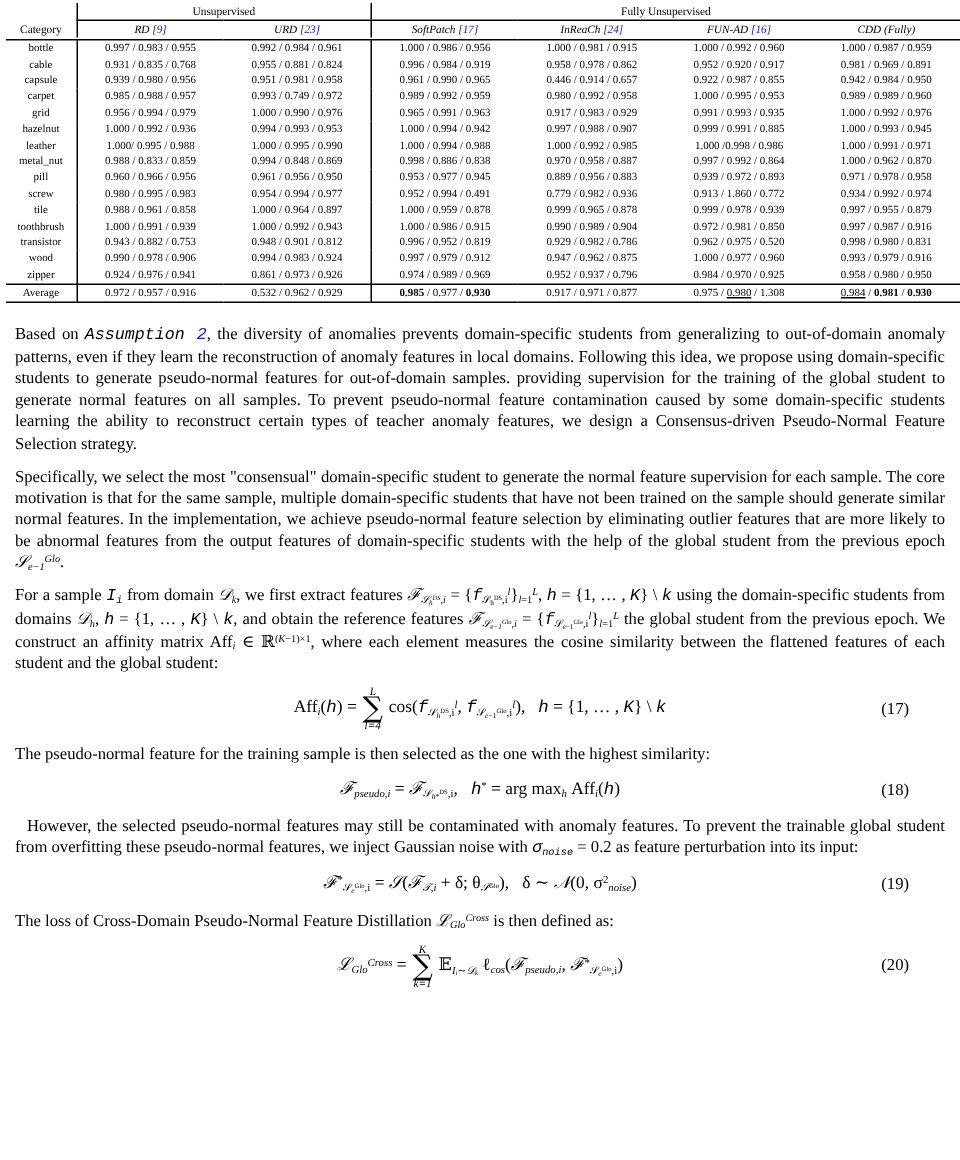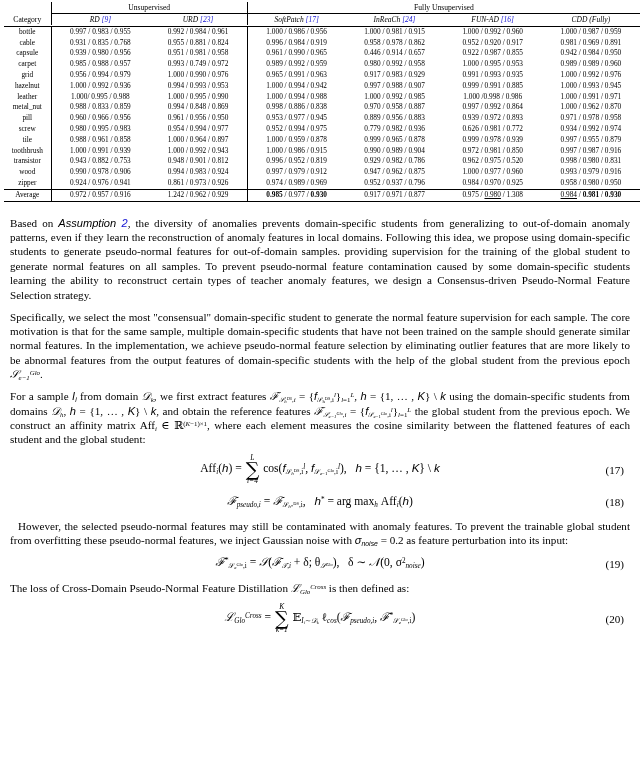--- a/index.html
+++ b/index.html
@@ -56,40 +56,40 @@
     font-size: 11.1px;
     line-height: 1.30;
     text-align: justify;
     text-justify: inter-word;
   }
   p.para {
     margin: 0 0 7.5px 0;
     text-indent: 0;
   }
   p.para.ind { text-indent: 8px; }
-  .mathi { font-style: italic; font-family: Liberation Sans, sans-serif; }
+  .mathi { font-style: italic; font-family: Liberation Mono, monospace; }
   .cal   { font-style: italic; font-family: "Liberation Serif", serif; }
   sub, sup { font-size: 0.62em; line-height: 0; }
   sub { vertical-align: -0.28em; }
   sup { vertical-align: 0.45em; }
 
   
   .eqwrap {
     position: relative;
     margin: 4px 0 8px 0;
     min-height: 18px;
   }
   .eq {
     text-align: center;
     font-size: 11.6px;
     font-style: normal;
   }
   .eqnum {
     position: absolute;
-    right: 6px;
+    right: 24px;
     top: 50%;
     transform: translateY(-50%);
     font-size: 11.1px;
   }
   .bigsum {
     display: inline-block;
     vertical-align: middle;
     text-align: center;
     font-size: 10px;
     line-height: 1.0;
@@ -203,23 +203,23 @@
         <td class="datacell">0.961 / 0.956 / 0.950</td>
         <td class="datacell vsep">0.953 / 0.977 / 0.945</td>
         <td class="datacell">0.889 / 0.956 / 0.883</td>
         <td class="datacell">0.939 / 0.972 / 0.893</td>
         <td class="datacell">0.971 / 0.978 / 0.958</td>
       </tr>
       <tr>
         <td class="cat">screw</td>
         <td class="datacell vsep">0.980 / 0.995 / 0.983</td>
         <td class="datacell">0.954 / 0.994 / 0.977</td>
-        <td class="datacell vsep">0.952 / 0.994 / 0.975</td>
+        <td class="datacell vsep">0.952 / 0.994 / 0.491</td>
         <td class="datacell">0.779 / 0.982 / 0.936</td>
-        <td class="datacell">0.626 / 0.981 / 0.772</td>
+        <td class="datacell">0.913 / 1.860 / 0.772</td>
         <td class="datacell">0.934 / 0.992 / 0.974</td>
       </tr>
       <tr>
         <td class="cat">tile</td>
         <td class="datacell vsep">0.988 / 0.961 / 0.858</td>
         <td class="datacell">1.000 / 0.964 / 0.897</td>
         <td class="datacell vsep">1.000 / 0.959 / 0.878</td>
         <td class="datacell">0.999 / 0.965 / 0.878</td>
         <td class="datacell">0.999 / 0.978 / 0.939</td>
         <td class="datacell">0.997 / 0.955 / 0.879</td>
@@ -264,21 +264,21 @@
       <tr class="rule-mid2">
           <td colspan="7"></td>
         </tr>
 
       <tr>
         <td class="cat">Average</td>
         <td class="datacell vsep">
           <span>0.972</span> / <span>0.957</span> / <span>0.916</span>
         </td>
         <td class="datacell">
-          <span>1.242</span> / <span>0.962</span> / <span>0.929</span>
+          <span>0.532</span> / <span>0.962</span> / <span>0.929</span>
         </td>
         <td class="datacell vsep">
           <b class="bd">0.985</b> / <span>0.977</span> / <b class="bd">0.930</b>
         </td>
         <td class="datacell">
           <span>0.917</span> / <span>0.971</span> / <span>0.877</span>
         </td>
         <td class="datacell">
           <span>0.975</span> / <u class="ul">0.980</u> / <span>1.308</span>
         </td>
@@ -302,20 +302,21 @@
 
     <div class="eqwrap">
       <div class="eq">
         Aff<sub><i>i</i></sub>(<i class="mathi">h</i>) =
         <span class="bigsum"><span class="lim">L</span><span class="sg">∑</span><span class="lim">l=4</span></span>
         cos(<i class="mathi">f</i><sub class="nested">𝒮<sub><i>h</i></sub><sup>DS</sup>,i</sub><sup><i>l</i></sup>, <i class="mathi">f</i><sub class="nested">𝒮<sub><i>e</i>−1</sub><sup>Glo</sup>,i</sub><sup><i>l</i></sup>),&nbsp;&nbsp; <i class="mathi">h</i> = {1, … , <i class="mathi">K</i>} \ <i class="mathi">k</i>
       </div>
       <span class="eqnum">(17)</span>
     </div>
 
+    <p class="para">The pseudo-normal feature for the training sample is then selected as the one with the highest similarity:</p>
 
     <div class="eqwrap">
       <div class="eq">
         <span class="cal">ℱ</span><sub><i>pseudo,i</i></sub> = <span class="cal">ℱ</span><sub class="nested">𝒮<sub><i>h</i>*</sub><sup>DS</sup>,i</sub>,&nbsp;&nbsp;
         <i class="mathi">h</i><sup>*</sup> = arg&nbsp;max<sub><i>h</i></sub>&nbsp;Aff<sub><i>i</i></sub>(<i class="mathi">h</i>)
       </div>
       <span class="eqnum">(18)</span>
     </div>
 
     <p class="para ind"><span>However, the selected pseudo-normal features may still be contaminated with anomaly features. To prevent the trainable global student from overfitting these pseudo-normal features, we inject Gaussian noise with</span> <i class="mathi">σ<sub>noise</sub></i> = <span>0.2</span><span> as feature perturbation into its input:</span></p>

